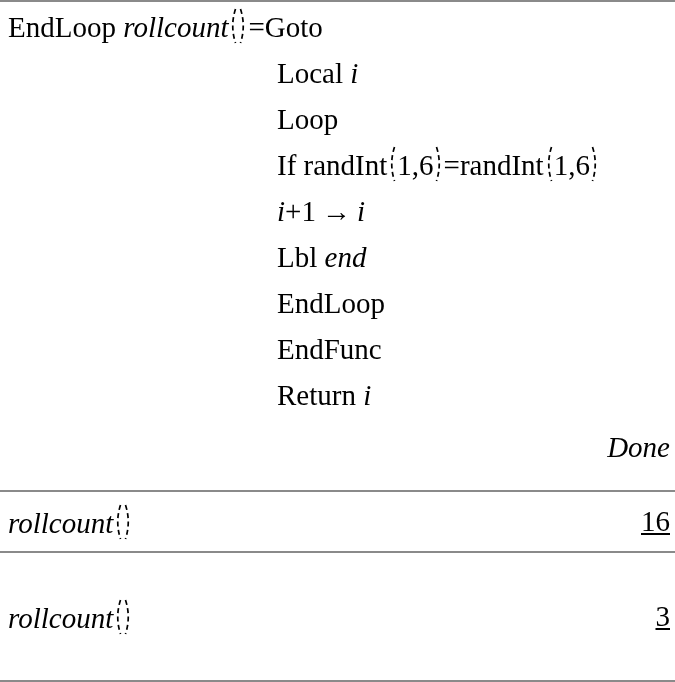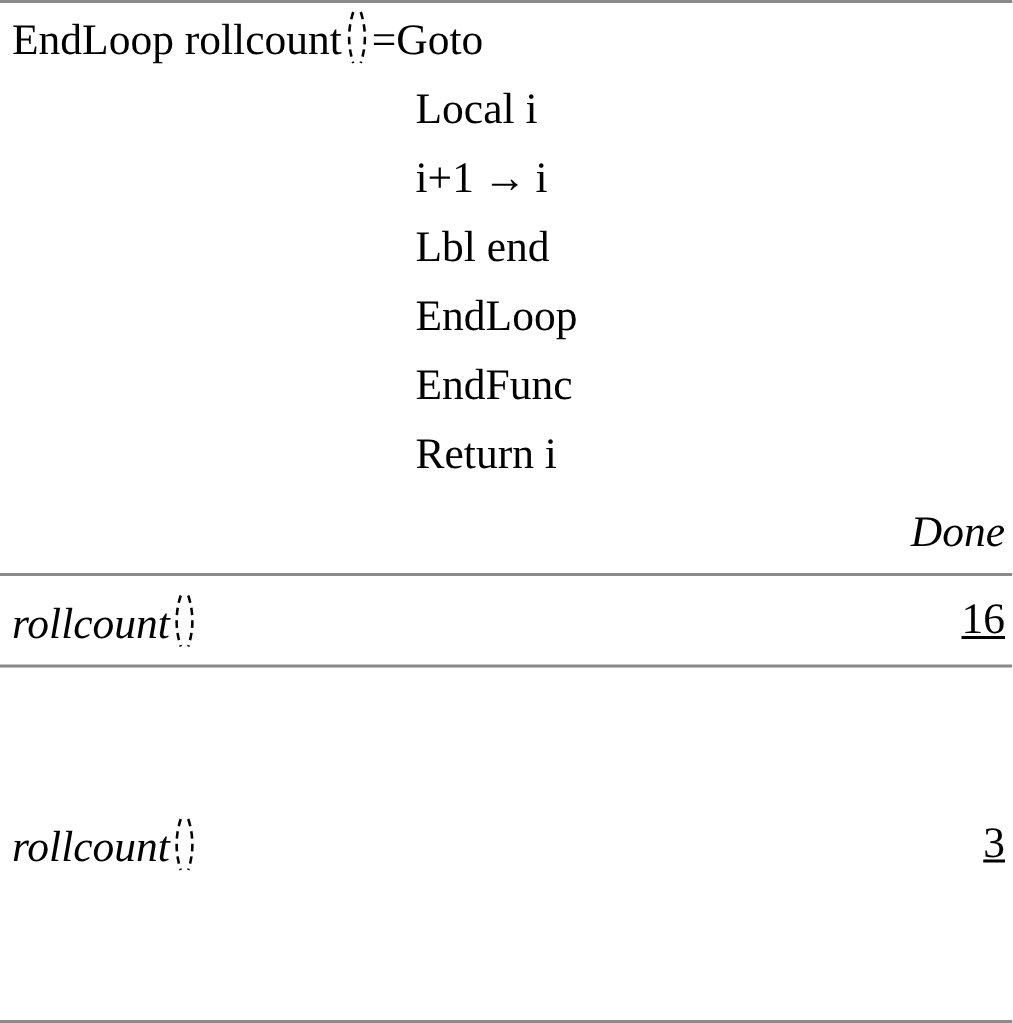--- a/index.html
+++ b/index.html
@@ -13,25 +13,25 @@
     border-bottom:2px solid var(--sep,#8a8a8a);
     display:flex;flex-direction:column;
     font-family:"Liberation Serif","DejaVu Serif",serif;
     font-size:29px;
     overflow:hidden;
   }
   .program-block{flex:0 0 auto;padding:2px 5px 0 8px;}
   .code-line{height:46px;line-height:46px;white-space:pre;}
   .code-line.indented{margin-left:269px;}
   .kw{font-style:normal;}
-  .ident{}
+  .ident{font-style:italic;}
   .arrow{margin:0 6px;}
   .result-line{
     height:46px;line-height:46px;
-    margin-top:6px;margin-bottom:4px;
+    margin-top:6px;margin-bottom:20px;
     text-align:right;font-style:italic;
   }
   .history-row{
     flex:0 0 auto;
     border-top:2px solid var(--sep,#8a8a8a);
     display:flex;align-items:center;justify-content:space-between;
     padding:0 5px 0 8px;
     height:61px;box-sizing:border-box;
   }
   .history-row.last{flex:1 1 auto;height:auto;}
@@ -45,20 +45,30 @@
 <div class="screen" style="--bg: #ffffff; --fg: #000000; --sep: #8a8a8a;">
 
   <div class="program-block">
     <div id="program-lines">
         <div class="code-line"><span class="kw">EndLoop </span><span class="ident">rollcount</span><svg width="10" height="38" viewBox="0 0 10 38" class="sparen">
             <path d="M7.5 2 Q2 19 7.5 36" fill="none" stroke="#000000" stroke-width="1.7" stroke-dasharray="5 3.4"></path>
           </svg><svg width="10" height="38" viewBox="0 0 10 38" class="sparen">
             <path d="M2.5 2 Q8 19 2.5 36" fill="none" stroke="#000000" stroke-width="1.7" stroke-dasharray="5 3.4"></path>
           </svg><span class="kw">=Goto</span></div>
         <div class="code-line indented"><span class="kw">Local </span><span class="ident">i</span></div>
+        <div class="code-line indented"><span class="kw">Loop</span></div>
+        <div class="code-line indented"><span class="kw">If randInt</span><svg width="10" height="38" viewBox="0 0 10 38" class="sparen">
+            <path d="M7.5 2 Q2 19 7.5 36" fill="none" stroke="#000000" stroke-width="1.7" stroke-dasharray="5 3.4"></path>
+          </svg><span class="kw">1,6</span><svg width="10" height="38" viewBox="0 0 10 38" class="sparen">
+            <path d="M2.5 2 Q8 19 2.5 36" fill="none" stroke="#000000" stroke-width="1.7" stroke-dasharray="5 3.4"></path>
+          </svg><span class="kw">=randInt</span><svg width="10" height="38" viewBox="0 0 10 38" class="sparen">
+            <path d="M7.5 2 Q2 19 7.5 36" fill="none" stroke="#000000" stroke-width="1.7" stroke-dasharray="5 3.4"></path>
+          </svg><span class="kw">1,6</span><svg width="10" height="38" viewBox="0 0 10 38" class="sparen">
+            <path d="M2.5 2 Q8 19 2.5 36" fill="none" stroke="#000000" stroke-width="1.7" stroke-dasharray="5 3.4"></path>
+          </svg></div>
         <div class="code-line indented"><span class="ident">i</span><span class="kw">+1</span><span class="arrow kw">→</span><span class="ident">i</span></div>
         <div class="code-line indented"><span class="kw">Lbl </span><span class="ident">end</span></div>
         <div class="code-line indented"><span class="kw">EndLoop</span></div>
         <div class="code-line indented"><span class="kw">EndFunc</span></div>
         <div class="code-line indented"><span class="kw">Return </span><span class="ident">i</span></div>
       </div>
     <div class="result-line">Done</div>
   </div>
 
   <div class="history-row">

